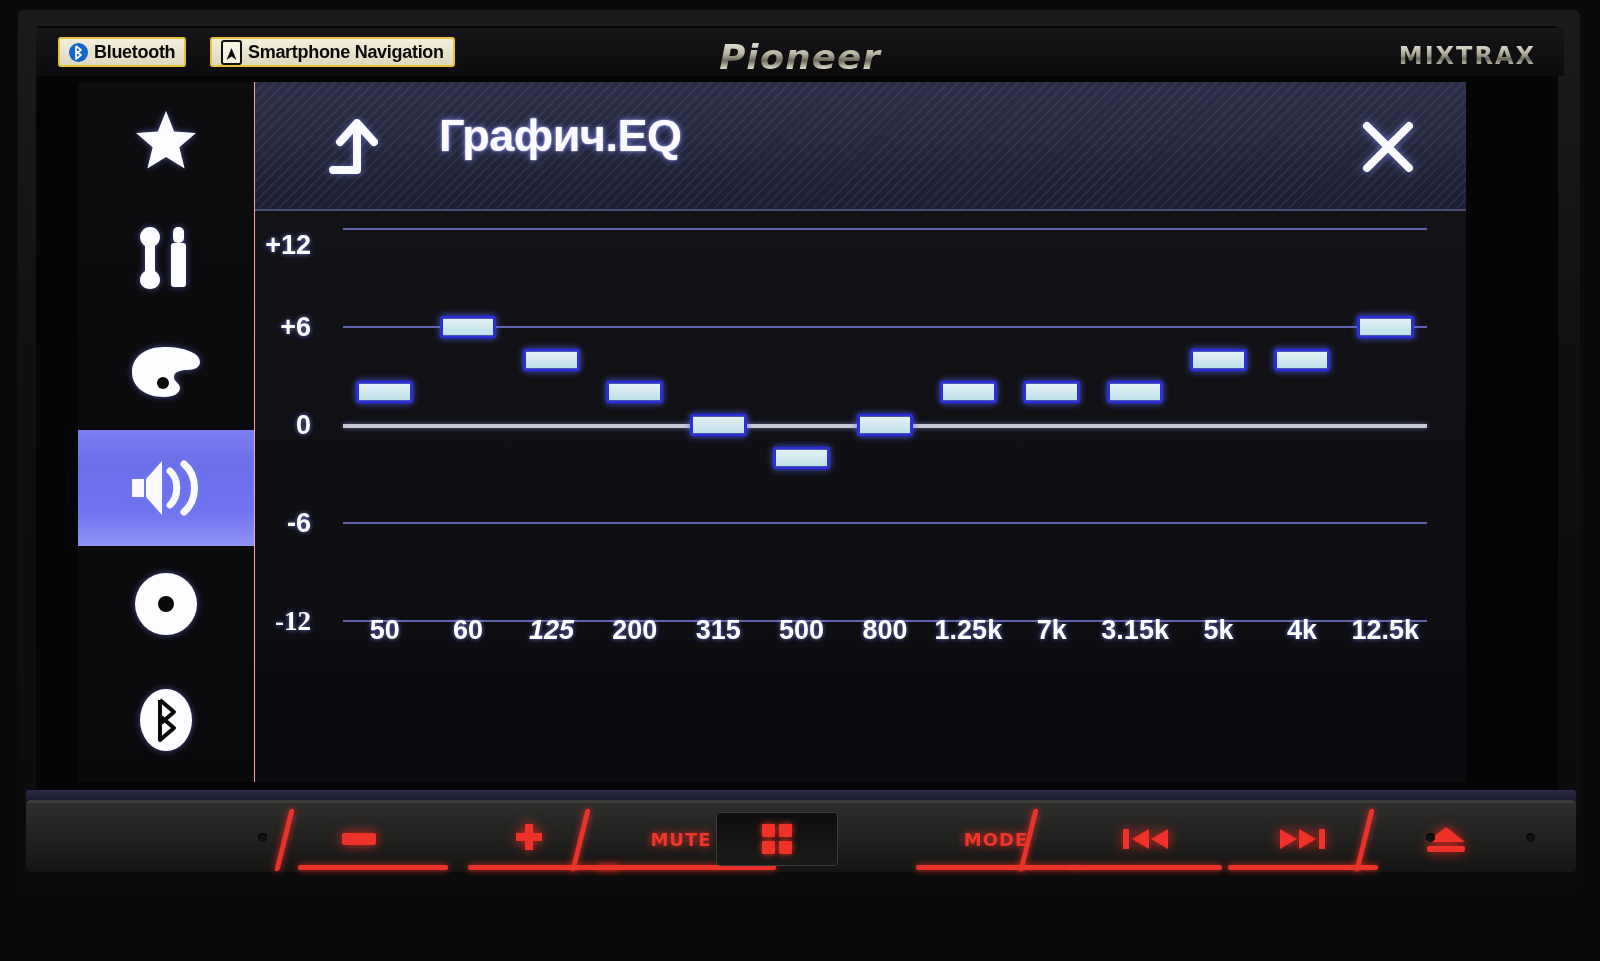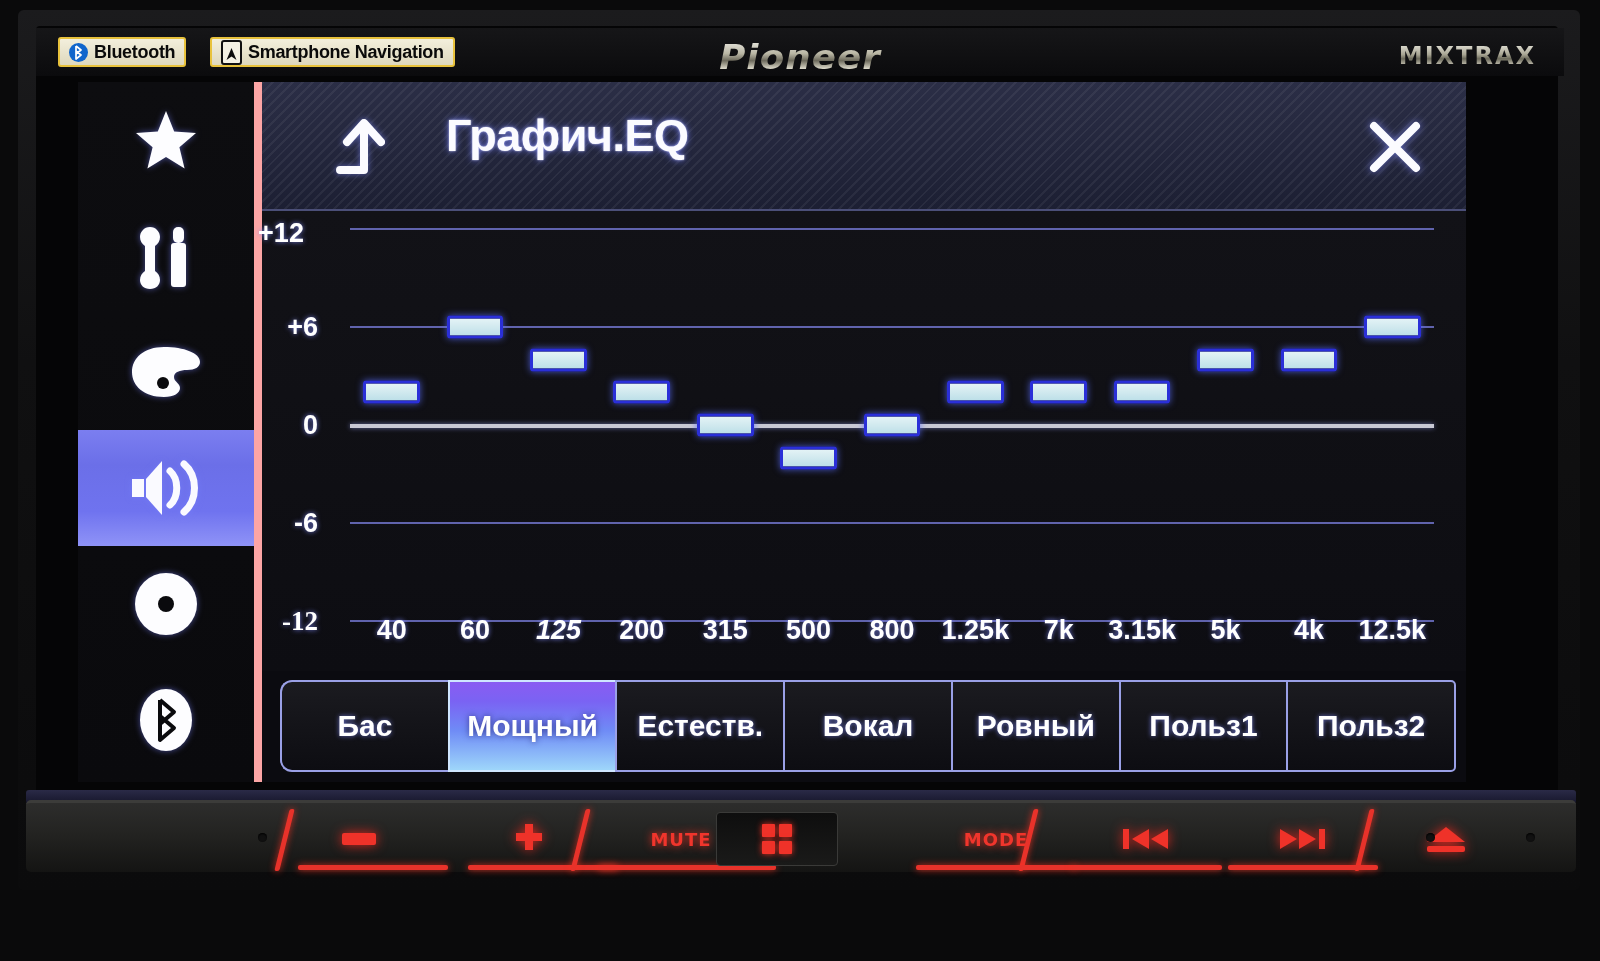--- a/index.html
+++ b/index.html
@@ -128,21 +128,21 @@
     border-top: 58px solid transparent;
     border-bottom: 58px solid transparent;
     border-left: 32px solid #8286f3;
   }
 
   
   .panel {
     position: absolute; left: 176px; top: 0;
     width: 1212px; height: 700px;
     background: #0b0b10;
-    border-left: 8px solid #fca5a5;
+    border-left: 1px solid #fca5a5;
   }
 
   
   .panel-header {
     position: absolute; left: 0; top: 0; width: 1212px; height: 129px;
     background:
       repeating-linear-gradient(135deg,
         rgba(255,255,255,.055) 0px, rgba(255,255,255,.055) 2px,
         rgba(0,0,0,0) 2px, rgba(0,0,0,0) 7px),
       linear-gradient(180deg,#2b2e46 0%, #23263c 55%, #1c1f33 100%);
@@ -437,21 +437,21 @@
             <svg width="56" height="56" viewBox="0 0 56 56">
               <path d="M7 7 L49 49 M49 7 L7 49" stroke="#fbfbff" stroke-width="8" stroke-linecap="round"></path>
             </svg>
           </span>
         </div>
       </div>
 
       <div class="chart-area">
         <div class="plot" id="plot">
             <div class="gridline" style="top: -1px;"></div>
-            <div class="ylabel" style="top: 4px; text-align: center;">+12</div>
+            <div class="ylabel" style="top: 16px;">+12</div>
             <div class="gridline" style="top: 97px;"></div>
             <div class="ylabel" style="top: 98px;">+6</div>
             <div class="gridline zero" style="top: 195px;"></div>
             <div class="ylabel" style="top: 196px;">0</div>
             <div class="gridline" style="top: 293px;"></div>
             <div class="ylabel" style="top: 294px;">-6</div>
             <div class="gridline" style="top: 391px;"></div>
             <div class="ylabel" style="top: 392px; font-family: Liberation Serif, serif;">-12</div>
             <div class="eqbar" title="50: +2 dB" style="left: 13.3415px; width: 56.7015px; top: 163.333px;"></div>
             <div class="eqbar" title="80: +6 dB" style="left: 96.7262px; width: 56.7015px; top: 98px;"></div>
@@ -461,45 +461,36 @@
             <div class="eqbar" title="500: -2 dB" style="left: 430.265px; width: 56.7015px; top: 228.667px;"></div>
             <div class="eqbar" title="800: 0 dB" style="left: 513.649px; width: 56.7015px; top: 196px;"></div>
             <div class="eqbar" title="1.25k: +2 dB" style="left: 597.034px; width: 56.7015px; top: 163.333px;"></div>
             <div class="eqbar" title="2k: +2 dB" style="left: 680.418px; width: 56.7015px; top: 163.333px;"></div>
             <div class="eqbar" title="3.15k: +2 dB" style="left: 763.803px; width: 56.7015px; top: 163.333px;"></div>
             <div class="eqbar" title="5k: +4 dB" style="left: 847.188px; width: 56.7015px; top: 130.667px;"></div>
             <div class="eqbar" title="8k: +4 dB" style="left: 930.572px; width: 56.7015px; top: 130.667px;"></div>
             <div class="eqbar" title="12.5k: +6 dB" style="left: 1013.96px; width: 56.7015px; top: 98px;"></div>
           </div>
         <div class="xlabels" id="xlabels">
-            <div class="xlabel" style="left: 41.6923px;">40</div>
+            <div class="xlabel" style="left: 41.6923px;">50</div>
             <div class="xlabel" style="left: 125.077px;">60</div>
             <div class="xlabel" style="left: 208.462px; font-style: italic;">125</div>
             <div class="xlabel" style="left: 291.846px;">200</div>
             <div class="xlabel" style="left: 375.231px;">315</div>
             <div class="xlabel" style="left: 458.615px;">500</div>
             <div class="xlabel" style="left: 542px;">800</div>
             <div class="xlabel" style="left: 625.385px;">1.25k</div>
             <div class="xlabel" style="left: 708.769px;">7k</div>
             <div class="xlabel" style="left: 792.154px;">3.15k</div>
             <div class="xlabel" style="left: 875.538px;">5k</div>
             <div class="xlabel" style="left: 958.923px;">4k</div>
             <div class="xlabel" style="left: 1042.31px;">12.5k</div>
           </div>
       </div>
 
-      <div class="presets" id="presets">
-          <div class="preset">Бас</div>
-          <div class="preset active">Мощный</div>
-          <div class="preset">Естеств.</div>
-          <div class="preset">Вокал</div>
-          <div class="preset">Ровный</div>
-          <div class="preset">Польз1</div>
-          <div class="preset">Польз2</div>
-        </div>
     </div>
   </div>
 
   <div class="hwbar-top"></div>
   <div class="hwstrip">
 
     <span class="hw-dot" style="left:232px"></span>
 
     <div class="hw-slot" style="left:248px; width:170px">
       <span class="hw-glyph">

